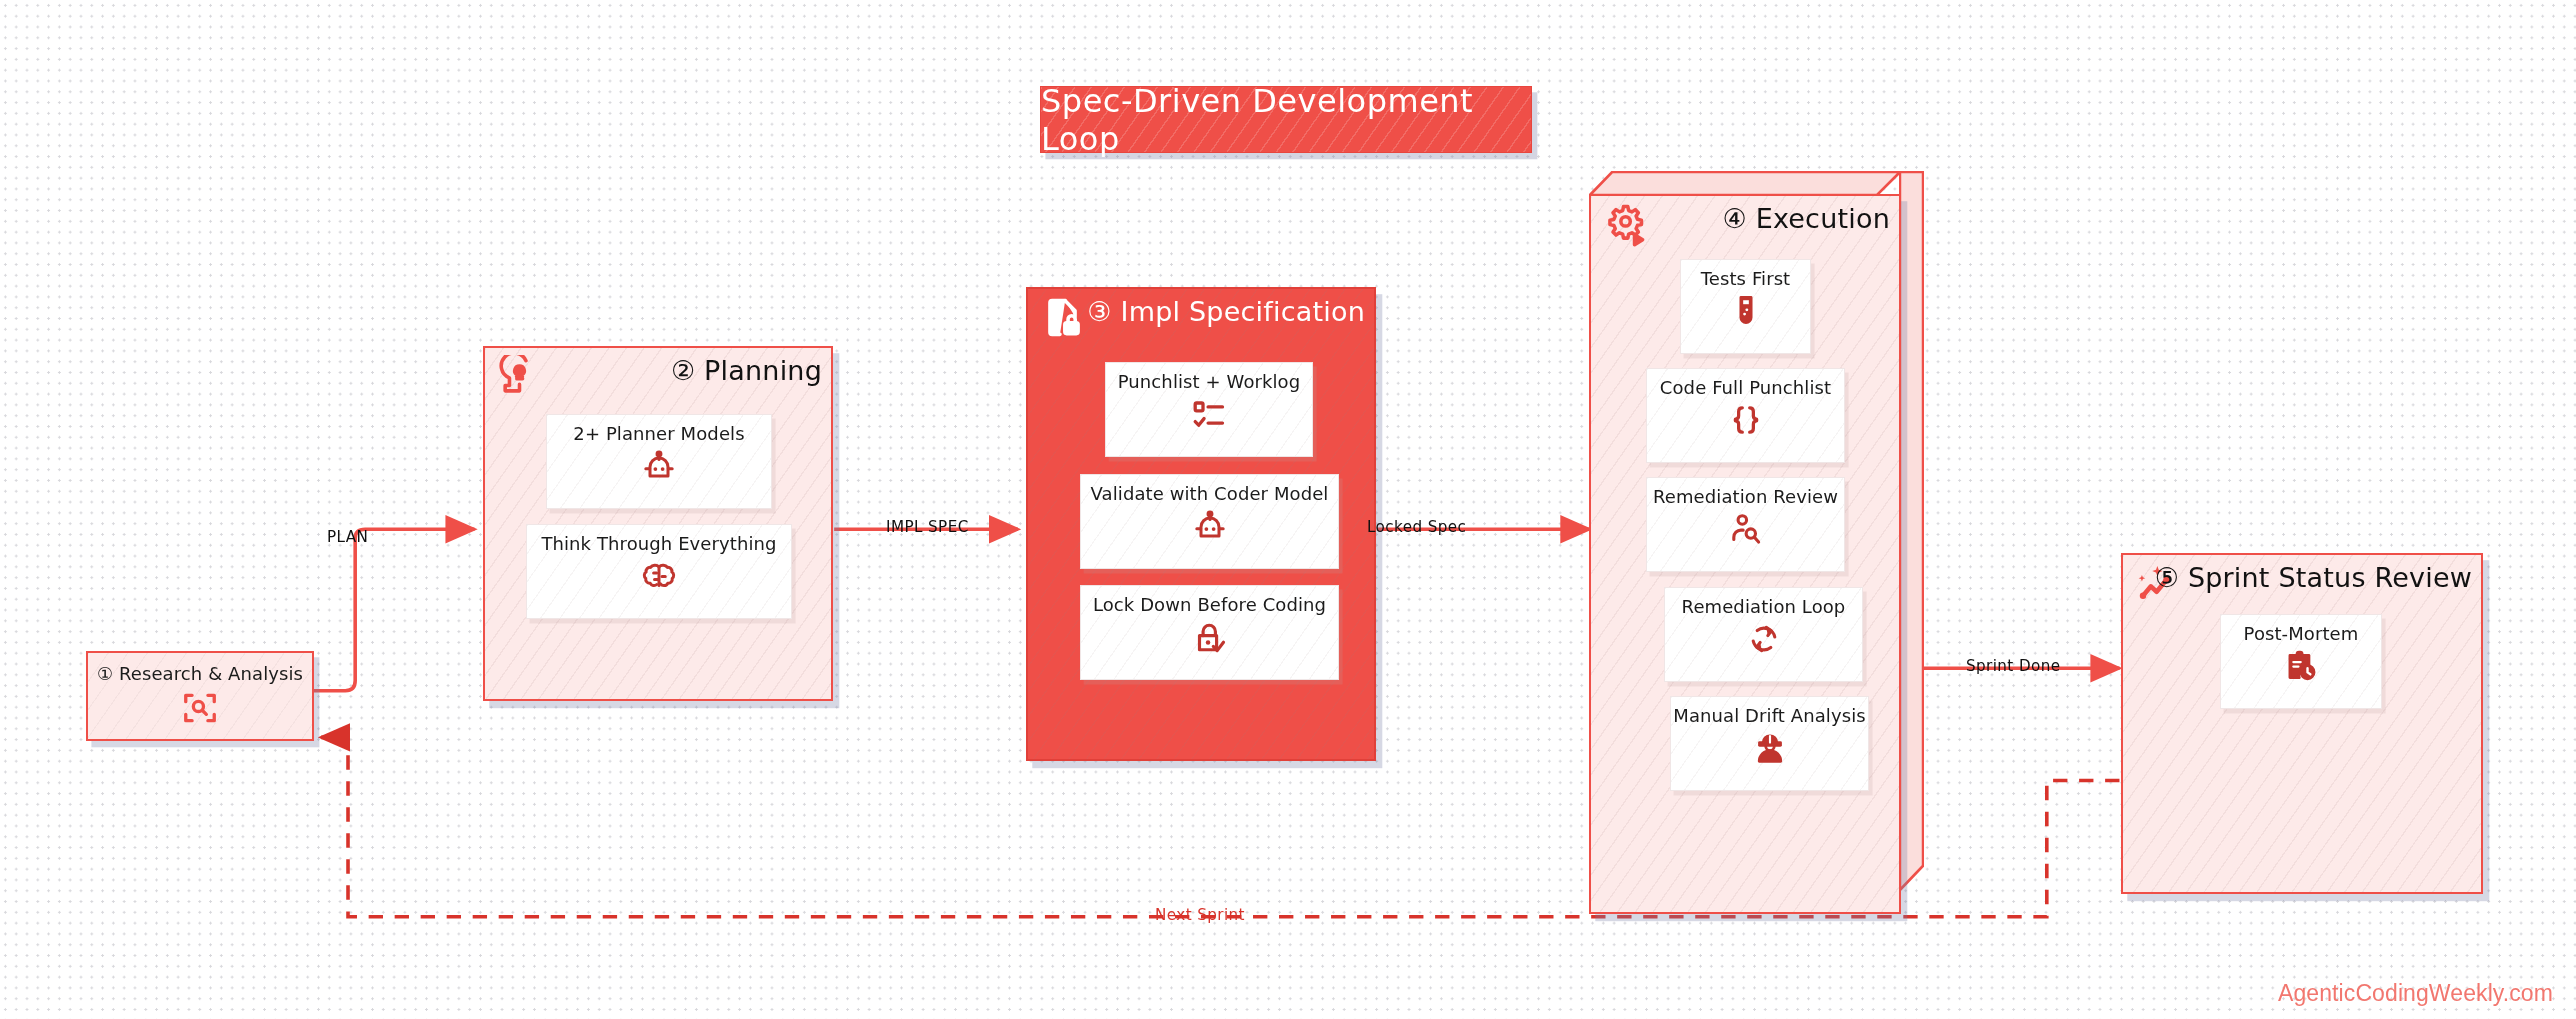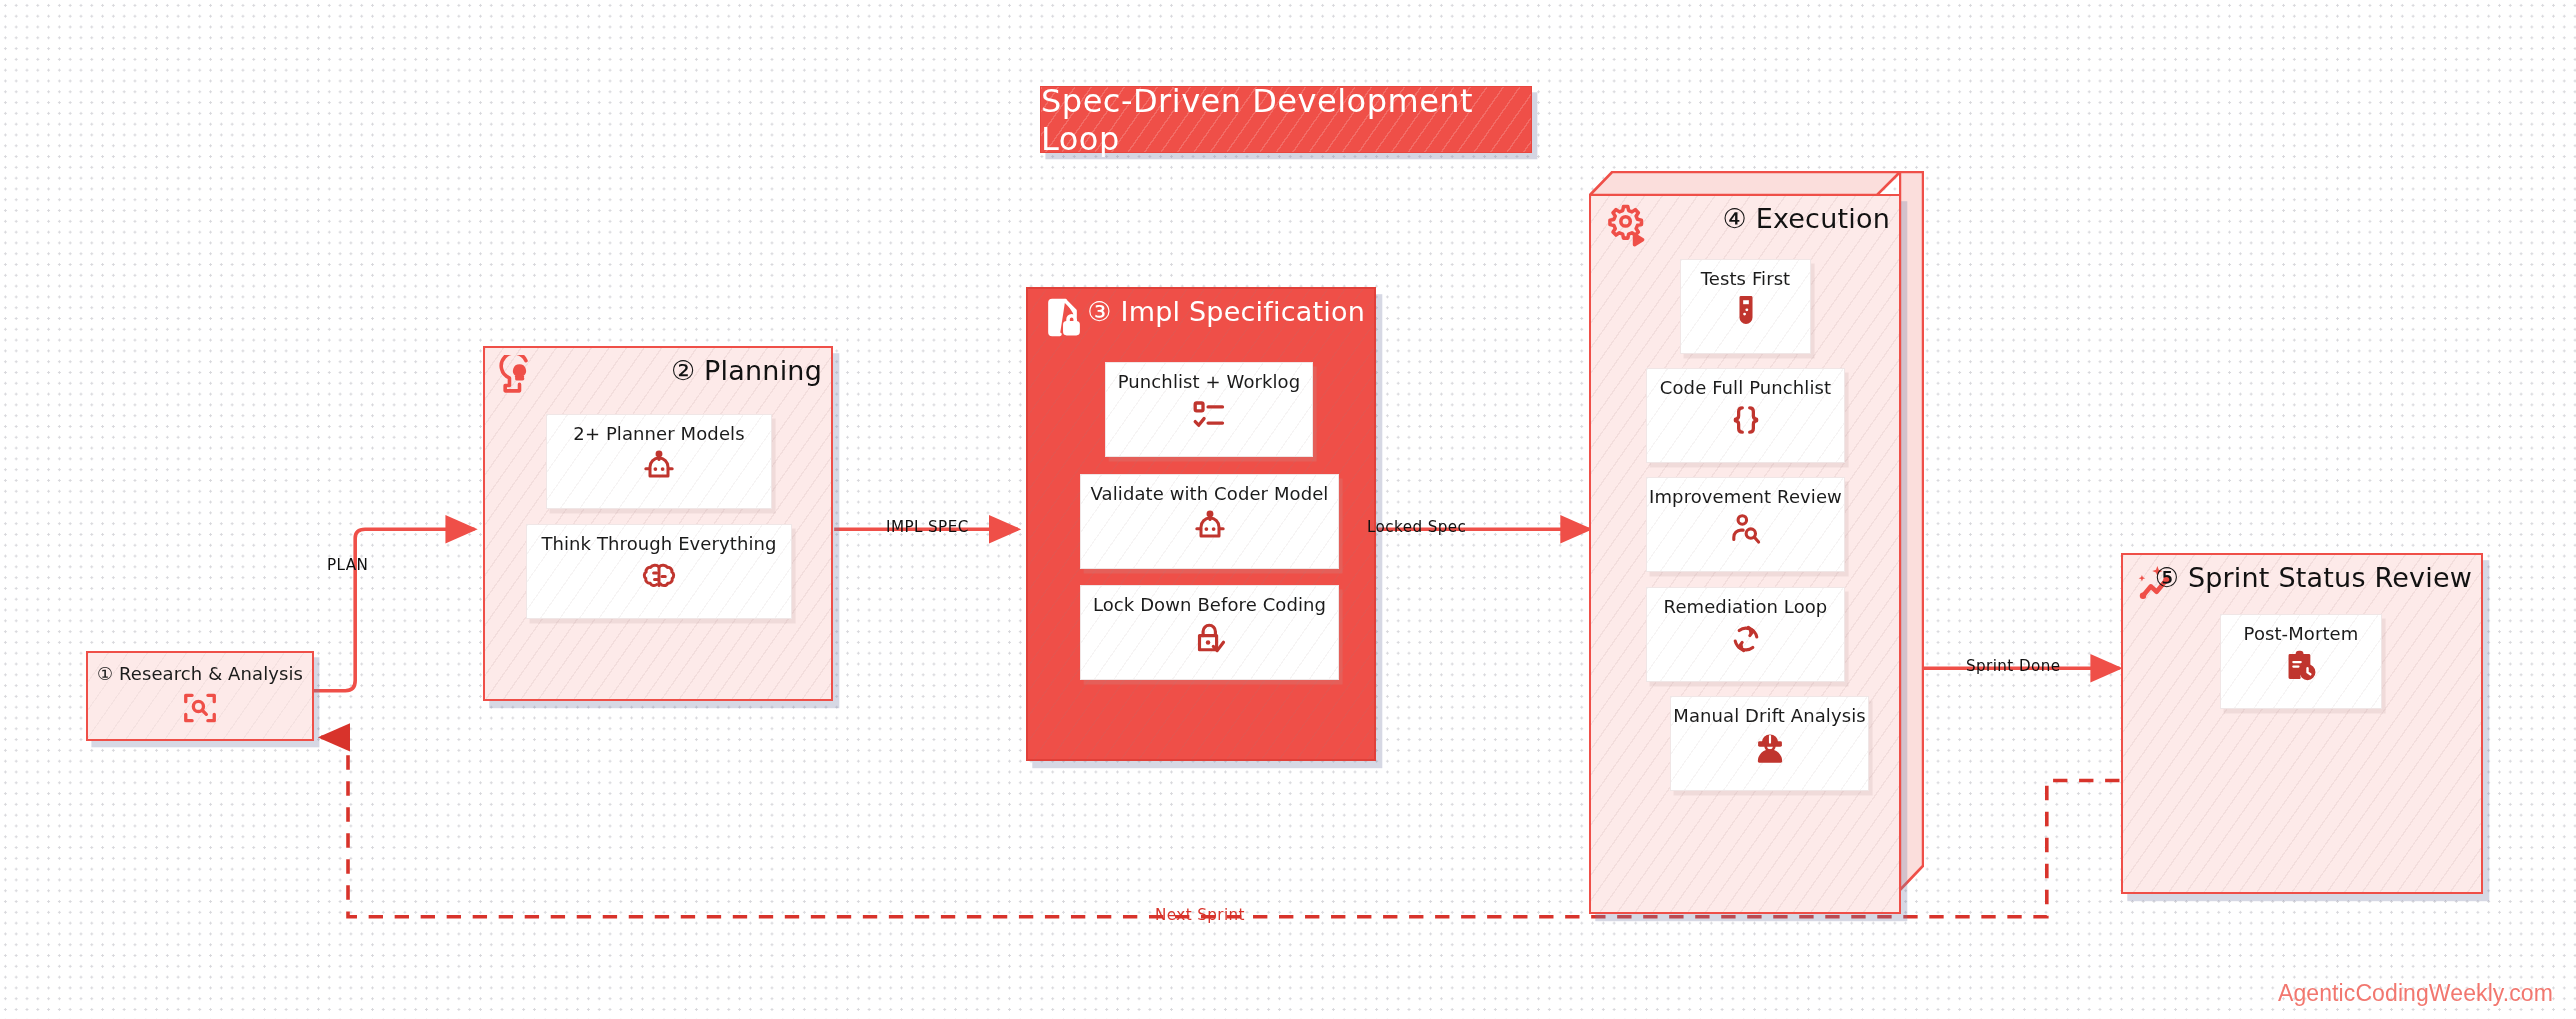--- a/index.html
+++ b/index.html
@@ -283,32 +283,32 @@
         <path d="M8.4 2.4h7.2v14.2a3.6 3.6 0 0 1-7.2 0z" fill="#c0352e" stroke="#c0352e"></path>
         <rect x="10" y="4.4" width="4" height="2.8" fill="#ffffff" stroke="none"></rect>
         <circle cx="12.6" cy="11.2" r="1" fill="#ffffff" stroke="none"></circle>
         <circle cx="11" cy="14.2" r="1" fill="#ffffff" stroke="none"></circle>
       </svg>
     </div>
   </div>
 
   <div class="node" data-name="node-independent-review" style="left:57px;top:283px;width:197px;height:93px;">
     <div class="nhatch" data-name="card-hatch-texture"></div>
-    <div class="nlabel" data-name="node-label">Improvement Review</div>
+    <div class="nlabel" data-name="node-label">Remediation Review</div>
     <div class="nicon" data-name="person-search-icon">
       <svg width="34" height="34" viewBox="0 0 24 24" fill="none" stroke="#c0352e" stroke-width="2.2" stroke-linecap="round" stroke-linejoin="round">
         <circle cx="9.4" cy="5.6" r="3"></circle>
         <path d="M3.4 19.4v-1.6a5 5 0 0 1 5-5h1.6"></path>
         <circle cx="15.4" cy="15.2" r="3.3"></circle>
         <path d="M17.9 17.8l3 3.4"></path>
       </svg>
     </div>
   </div>
 
-  <div class="node" data-name="node-remediation-loop" style="left:57px;top:393px;width:197px;height:93px;text-align:center;">
+  <div class="node" data-name="node-remediation-loop" style="left:75px;top:393px;width:197px;height:93px;text-align:center;">
     <div class="nhatch" data-name="card-hatch-texture"></div>
     <div class="nlabel" data-name="node-label">Remediation Loop</div>
     <div class="nicon" data-name="refresh-cycle-icon">
       <svg width="34" height="34" viewBox="0 0 24 24" fill="none" stroke="#c0352e" stroke-width="2.2" stroke-linecap="round" stroke-linejoin="round">
         <path d="M19.6 10.6A7.8 7.8 0 0 0 7.2 6"></path>
         <path d="M4.4 13.4A7.8 7.8 0 0 0 16.8 18"></path>
         <path d="M13.6 3.8l3.6 2.4-2.5 3.4" fill="#c0352e" stroke="#c0352e"></path>
         <path d="M10.4 20.2l-3.6-2.4 2.5-3.4" fill="#c0352e" stroke="#c0352e"></path>
       </svg>
     </div>
@@ -353,20 +353,20 @@
         <rect x="9.2" y="2.2" width="3.6" height="3.1" rx="1.4" fill="#c0352e" stroke="#c0352e"></rect>
         <path d="M6.6 9.2h5.2M6.6 12.4h3.6" stroke="#ffffff" stroke-width="1.6"></path>
         <circle cx="16.6" cy="16.4" r="4.6" fill="#c0352e" stroke="#c0352e"></circle>
         <path d="M16.6 13.6v2.9l2 1.4" stroke="#ffffff" stroke-width="1.7"></path>
       </svg>
     </div>
   </div>
 
 </div>
 
-<div class="edge-label" data-name="edge-label-plan" style="left:327px;top:556px;">PLAN</div>
+<div class="edge-label" data-name="edge-label-plan" style="left:327px;top:528px;">PLAN</div>
 <div class="edge-label" data-name="edge-label-impl-spec" style="left:886px;top:518px;">IMPL SPEC</div>
 <div class="edge-label" data-name="edge-label-locked-spec" style="left:1367px;top:518px;">Locked Spec</div>
 <div class="edge-label" data-name="edge-label-sprint-done" style="left:1966px;top:657px;">Sprint Done</div>
 <div class="edge-label red" data-name="edge-label-next-sprint" style="left:1155px;top:906px;">Next Sprint</div>
 
 <div id="watermark" data-name="site-watermark">AgenticCodingWeekly.com</div>
 
 
 </body></html>

